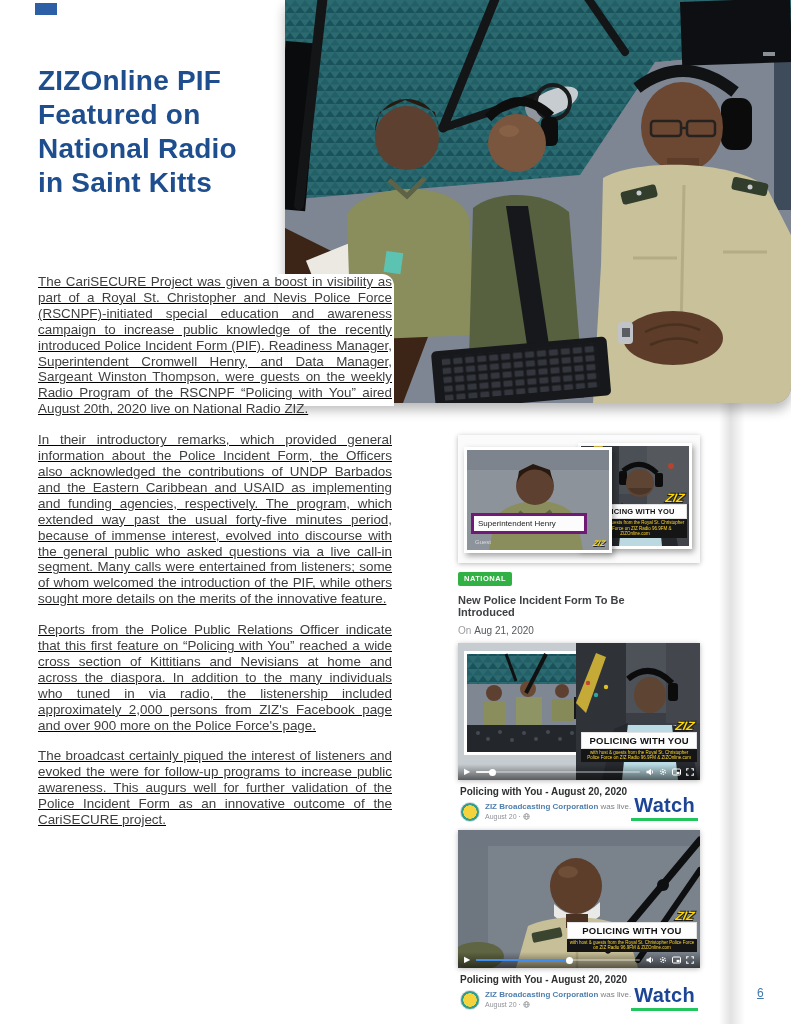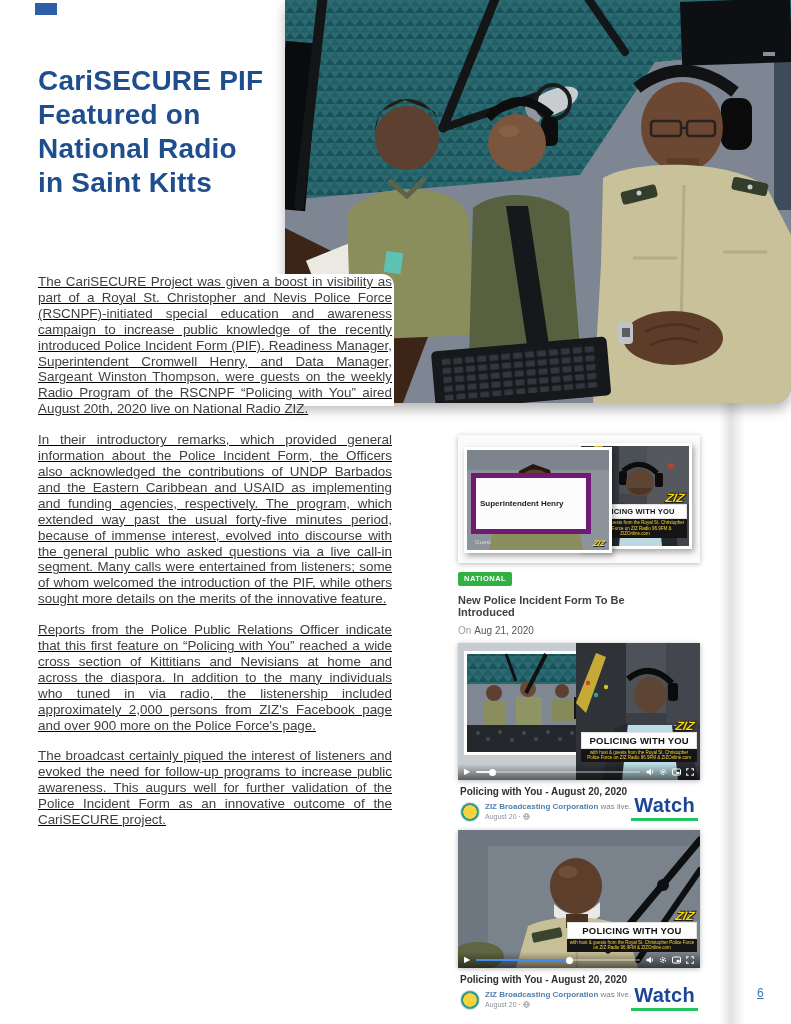--- a/index.html
+++ b/index.html
@@ -49,21 +49,21 @@
 
   
   .lt{position:absolute;z-index:3;}
   .lt-title{background:#fdfdfd;color:#101010;font-weight:700;text-align:center;
         padding:2px 3px;border:1px solid #e2e2e2;letter-spacing:.2px;white-space:nowrap;}
   .lt-sub{background:#151515;color:#ffd633;text-align:center;padding:1px 2px;line-height:1.25;}
   .ziz-logo{position:absolute;right:3px;top:-13px;color:#ffd800;font-style:italic;font-weight:800;
         font-size:12px;transform:skewX(-14deg);
         text-shadow:1px 1px 0 #1c1c1c,-1px 1px 0 #1c1c1c,1px -1px 0 #1c1c1c;}
   .name-box{position:absolute;left:4px;bottom:16px;width:72%;background:#fcfcfc;color:#1c1c1c;
-        font-size:8px;font-weight:700;padding:21px 4px;border:5px solid #701a75;z-index:3;}
+        font-size:8px;font-weight:400;padding:3px 4px;border:3px solid #701a75;z-index:3;}
   .guest-label{position:absolute;left:8px;bottom:5px;font-size:6px;color:#d8dadc;z-index:3;}
   .ziz-mini{position:absolute;right:4px;bottom:2px;color:#ffd800;font-style:italic;font-weight:800;
         font-size:8px;transform:skewX(-14deg);text-shadow:1px 1px 0 #222;z-index:3;}
 
   
   .video-card-1{left:458px;top:643px;}
   .video-card-2{left:458px;top:830px;}
   .video-frame{position:relative;height:137px;background:#c7ccd1;overflow:hidden;}
   .video-frame svg.scene{display:block;position:absolute;inset:0;width:100%;height:100%;}
   .v2 .video-frame{height:138px;}
@@ -186,31 +186,31 @@
 
       <g transform="rotate(-5 235 372)">
         <rect x="148" y="344" width="176" height="59" rx="5" fill="#17181b"></rect>
         <rect x="158" y="350" width="155" height="44" fill="url(#keys)"></rect>
       </g>
     </svg>
   </div>
   <div class="text-mask"></div>
 
   <div class="headline">
-    <div>CariSECURE PIF</div>
+    <div>ZIZOnline PIF</div>
     <div>Featured on</div>
     <div>National Radio</div>
     <div>in Saint Kitts</div>
   </div>
 
   <div class="body-col">
     <p>The CariSECURE Project was given a boost in visibility as part of a Royal St. Christopher and Nevis Police Force (RSCNPF)-initiated special education and awareness campaign to increase public knowledge of the recently introduced Police Incident Form (PIF). Readiness Manager, Superintendent Cromwell Henry, and Data Manager, Sargeant Winston Thompson, were guests on the weekly Radio Program of the RSCNPF “Policing with You” aired August 20th, 2020 live on National Radio ZIZ.</p>
     <p>In their introductory remarks, which provided general information about the Police Incident Form, the Officers also acknowledged the contributions of  UNDP Barbados and the Eastern Caribbean and USAID as implementing and funding agencies, respectively. The program, which extended way past the usual forty-five minutes period, because of immense interest, evolved into discourse with the general public who asked questions via a live call-in segment. Many calls were entertained from listeners; some of whom welcomed the introduction of the PIF, while others sought more details on the merits of the innovative feature.</p>
     <p>Reports from the Police Public Relations Officer indicate that this first feature on “Policing with You” reached a wide cross section of Kittitians and Nevisians at home and across the diaspora. In addition to the many individuals who tuned in via radio, the listenership included approximately 2,000 persons from ZIZ's Facebook page and over 900 more on the Police Force's page.</p>
-    <p>The broadcast certainly piqued the interest of listeners and evoked the need for follow-up programs to increase public awareness. This augurs well for further validation of the Police Incident Form as an innovative outcome of the CariSECURE project.</p>
+    <p>The broadcast certainly piqued the interest of listeners and evoked the were for follow-up programs to increase public awareness. This augurs well for further validation of the Police Incident Form as an innovative outcome of the CariSECURE project.</p>
   </div>
 
   <div class="card news-card">
     <div class="news-img shadowed">
       <div class="inset inset-left">
         <svg viewBox="0 0 142 100" preserveAspectRatio="none">
           <rect width="142" height="100" fill="#8d939b"></rect>
           <rect width="142" height="20" fill="#7d848d"></rect>
           <path d="M28,68 C44,46 98,44 110,70 L116,100 L22,100 Z" fill="#8a8e5d"></path>
           <circle cx="68" cy="36" r="19" fill="#5e4031"></circle>

